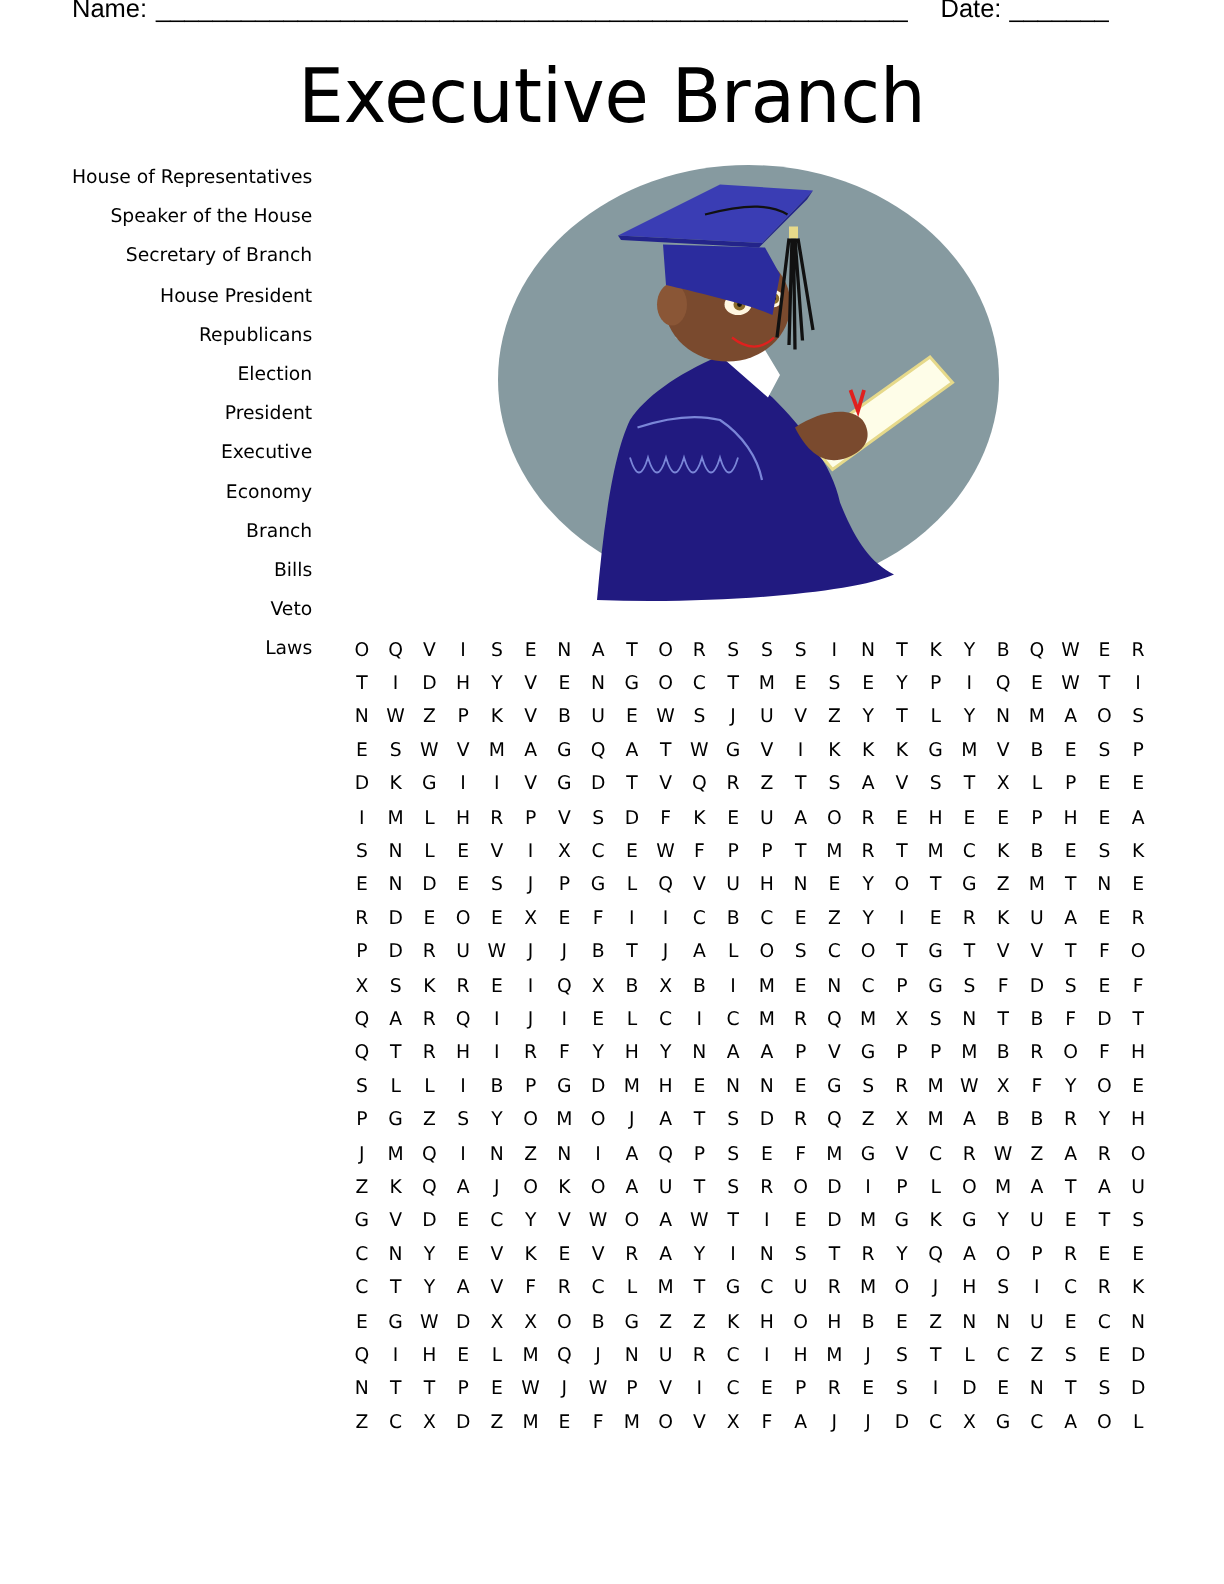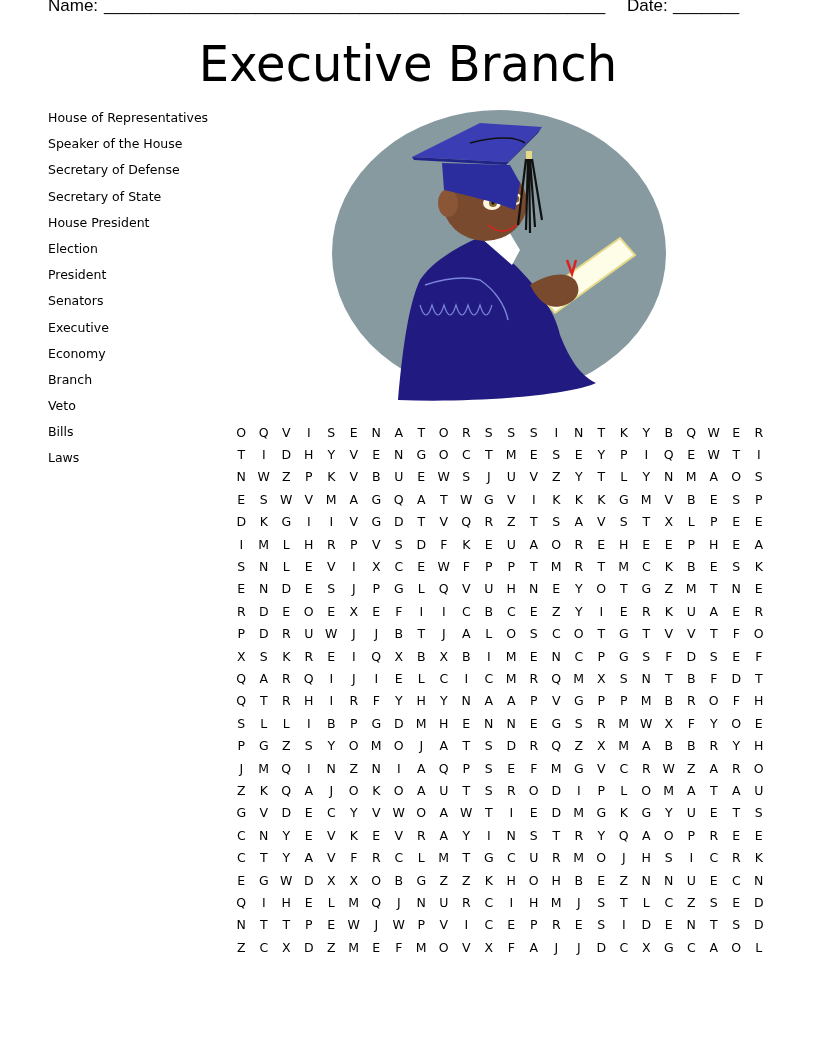--- a/index.html
+++ b/index.html
@@ -14,21 +14,21 @@
     .header-line .date-blank { position: absolute; left: 625px; top: 0; }
     .title {
       position: absolute; top: 32px; left: 0; width: 816px; text-align: center;
       font-family: "DejaVu Sans", sans-serif; font-size: 50px; line-height: 64px;
       letter-spacing: 0px; transform: scaleX(0.96);
     }
     .word-list {
       position: absolute; top: 110px; left: 48px; margin: 0; padding: 0; list-style: none;
       font-family: "DejaVu Sans", sans-serif; font-size: 12.5px;
     }
-    .word-list li { height: 26.2px; line-height: 16px; white-space: nowrap; }
+    .word-list li { height: 26.2px; line-height: 16px; white-space: nowrap; text-align: right; }
     .illustration { position: absolute; left: 330px; top: 105px; width: 340px; height: 300px; }
     .grid {
       position: absolute; top: 421px; left: 230px; border-collapse: collapse;
       font-family: "DejaVu Sans", sans-serif; font-size: 12.5px;
     }
     .grid td { width: 22.5px; height: 22.4px; padding: 0; text-align: center; vertical-align: middle; }
   </style>
 </head>
 <body>
 
@@ -37,31 +37,30 @@
   <span class="name-blank">_____________________________________________________</span>
   <span class="date-label">Date:</span>
   <span class="date-blank">_______</span>
 </div>
 
 <div class="title">Executive Branch</div>
 
 <ul class="word-list" id="word-list">
     <li>House of Representatives</li>
     <li>Speaker of the House</li>
-    <li>Secretary of Defense</li>
-    <li>Secretary of State</li>
+    <li>Secretary of Branch</li>
     <li>House President</li>
+    <li>Republicans</li>
     <li>Election</li>
     <li>President</li>
-    <li>Senators</li>
     <li>Executive</li>
     <li>Economy</li>
     <li>Branch</li>
+    <li>Bills</li>
     <li>Veto</li>
-    <li>Bills</li>
     <li>Laws</li>
   </ul>
 
 <div class="illustration">
   <svg width="340" height="300" viewBox="0 0 340 300">
     <ellipse cx="169" cy="148" rx="167" ry="143" fill="#869aa0"></ellipse>
 
     <path d="M68 295 C 72 250, 78 200, 90 175 C 100 160, 120 145, 150 132 L 185 160 C 205 180, 225 205, 230 230 C 240 255, 250 270, 266 278 C 240 290, 150 298, 68 295 Z" fill="#211a80"></path>
 
     <path d="M120 120 L 150 132 L 182 160 L 190 145 L 178 125 Z" fill="#ffffff"></path>

